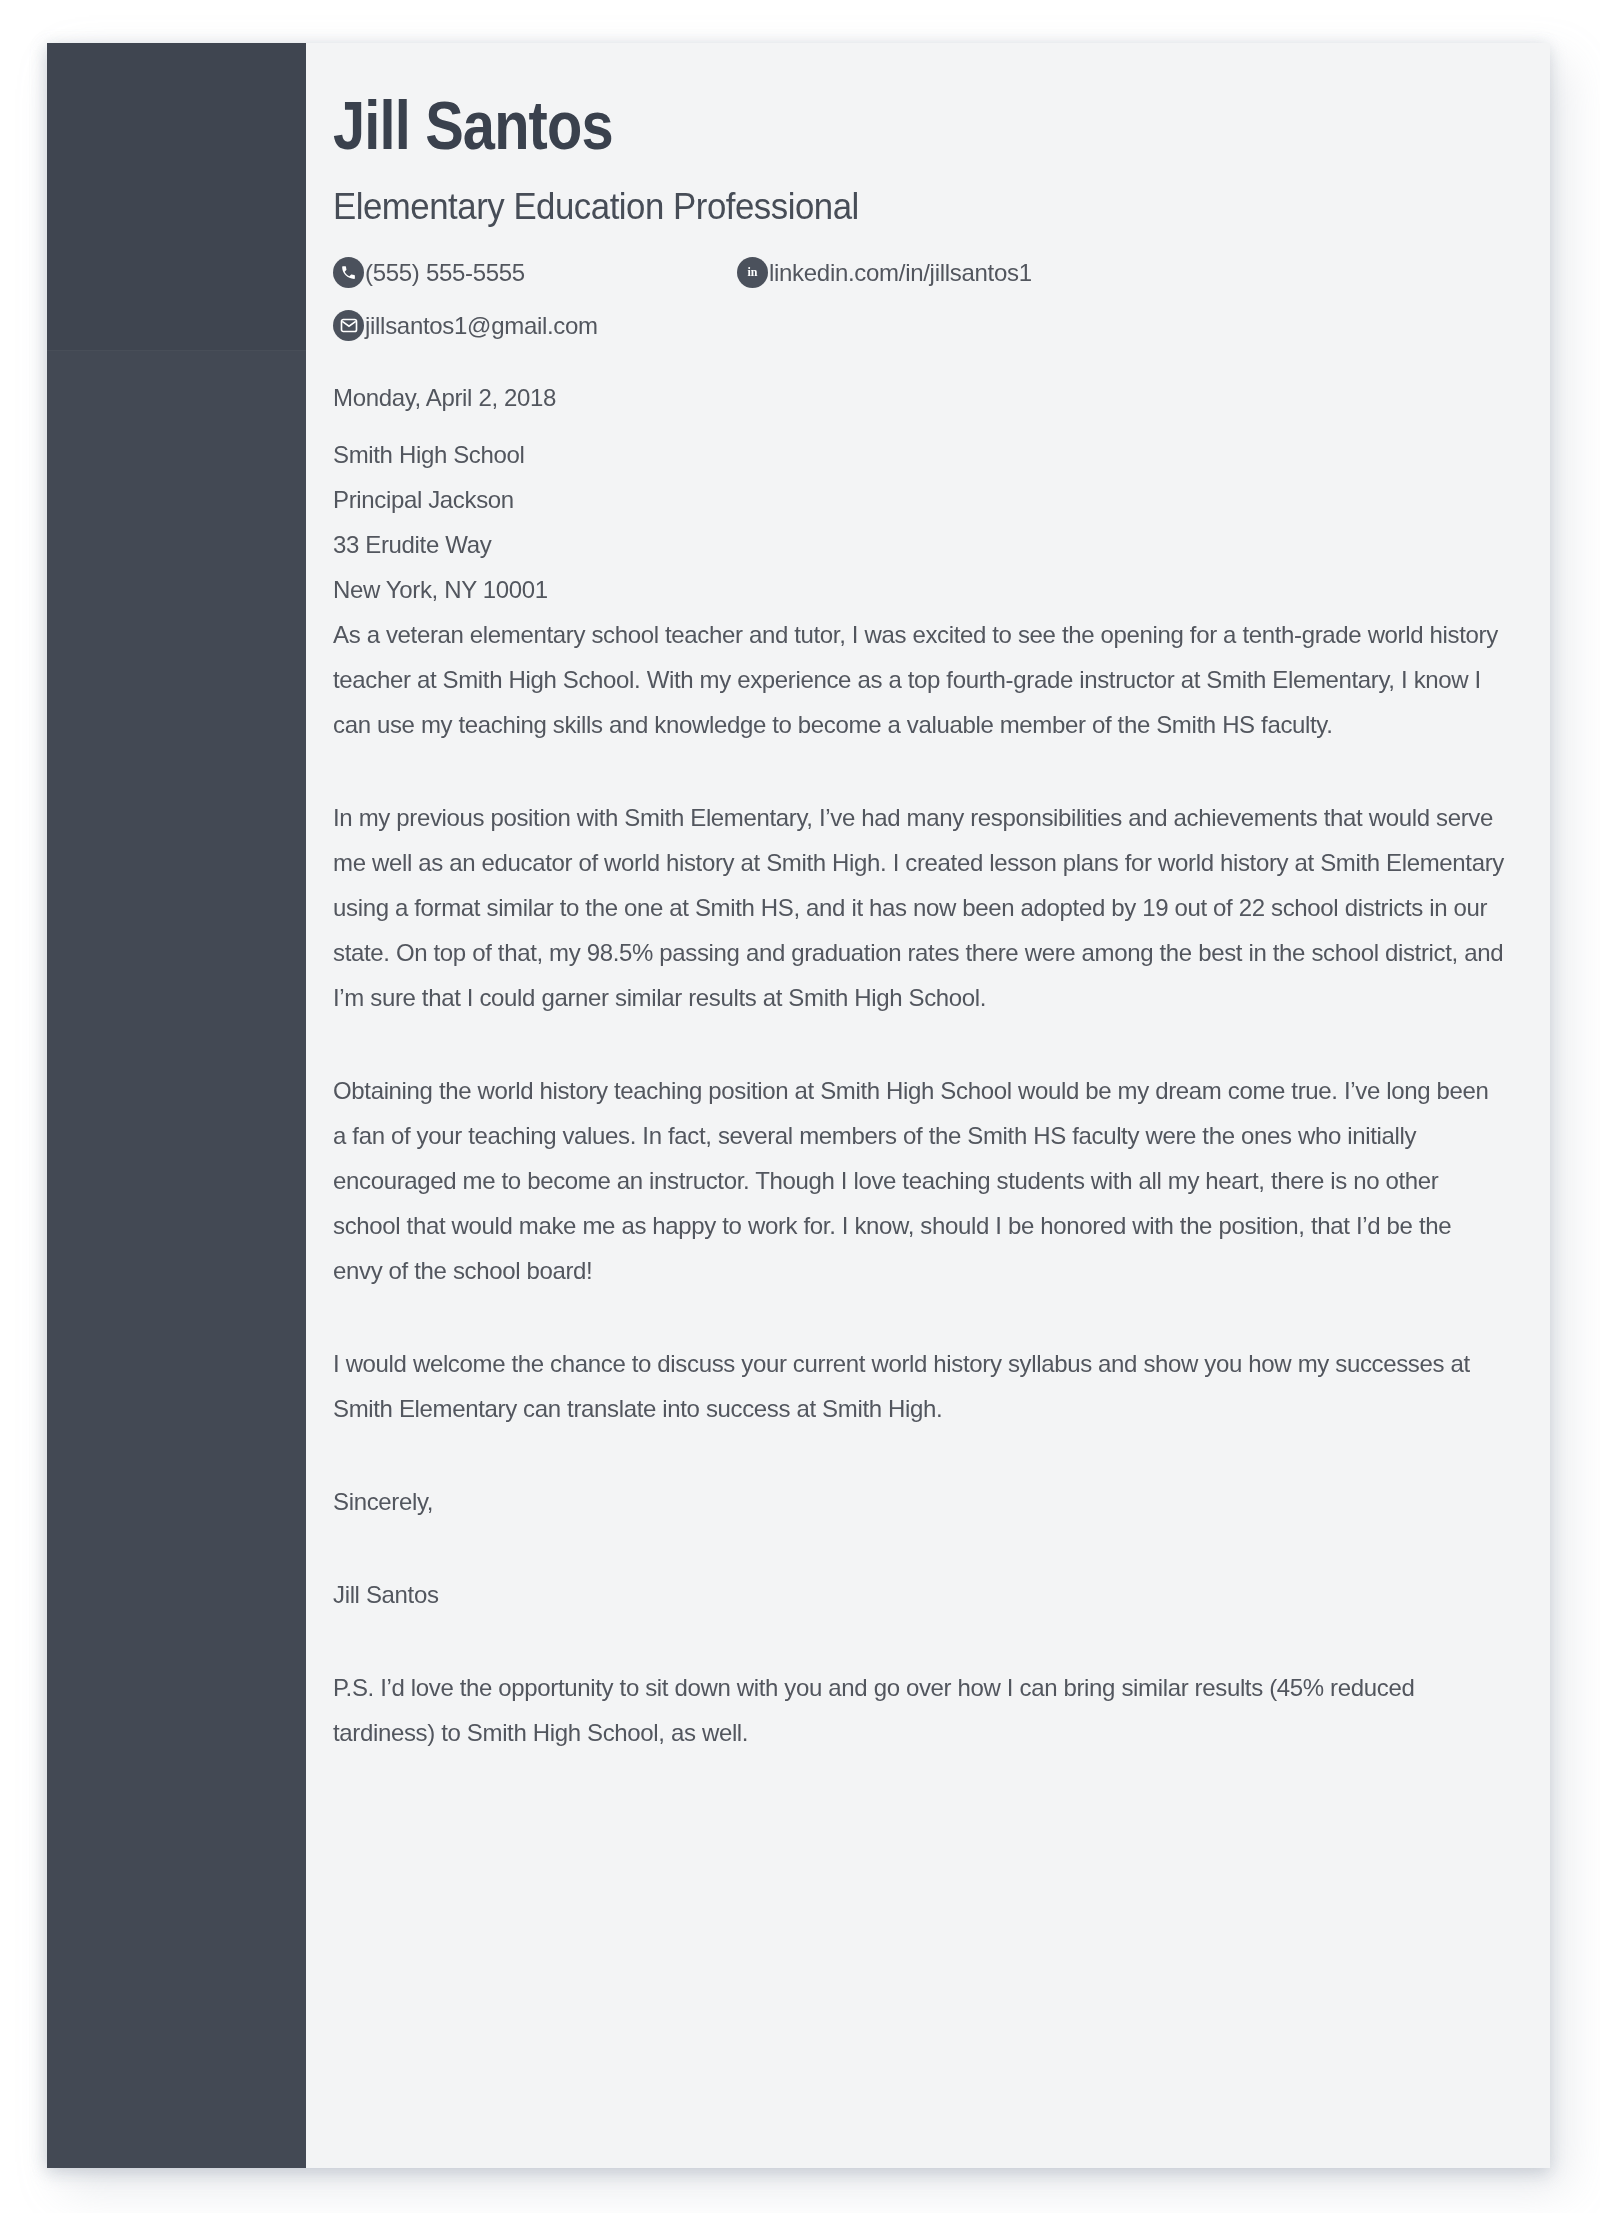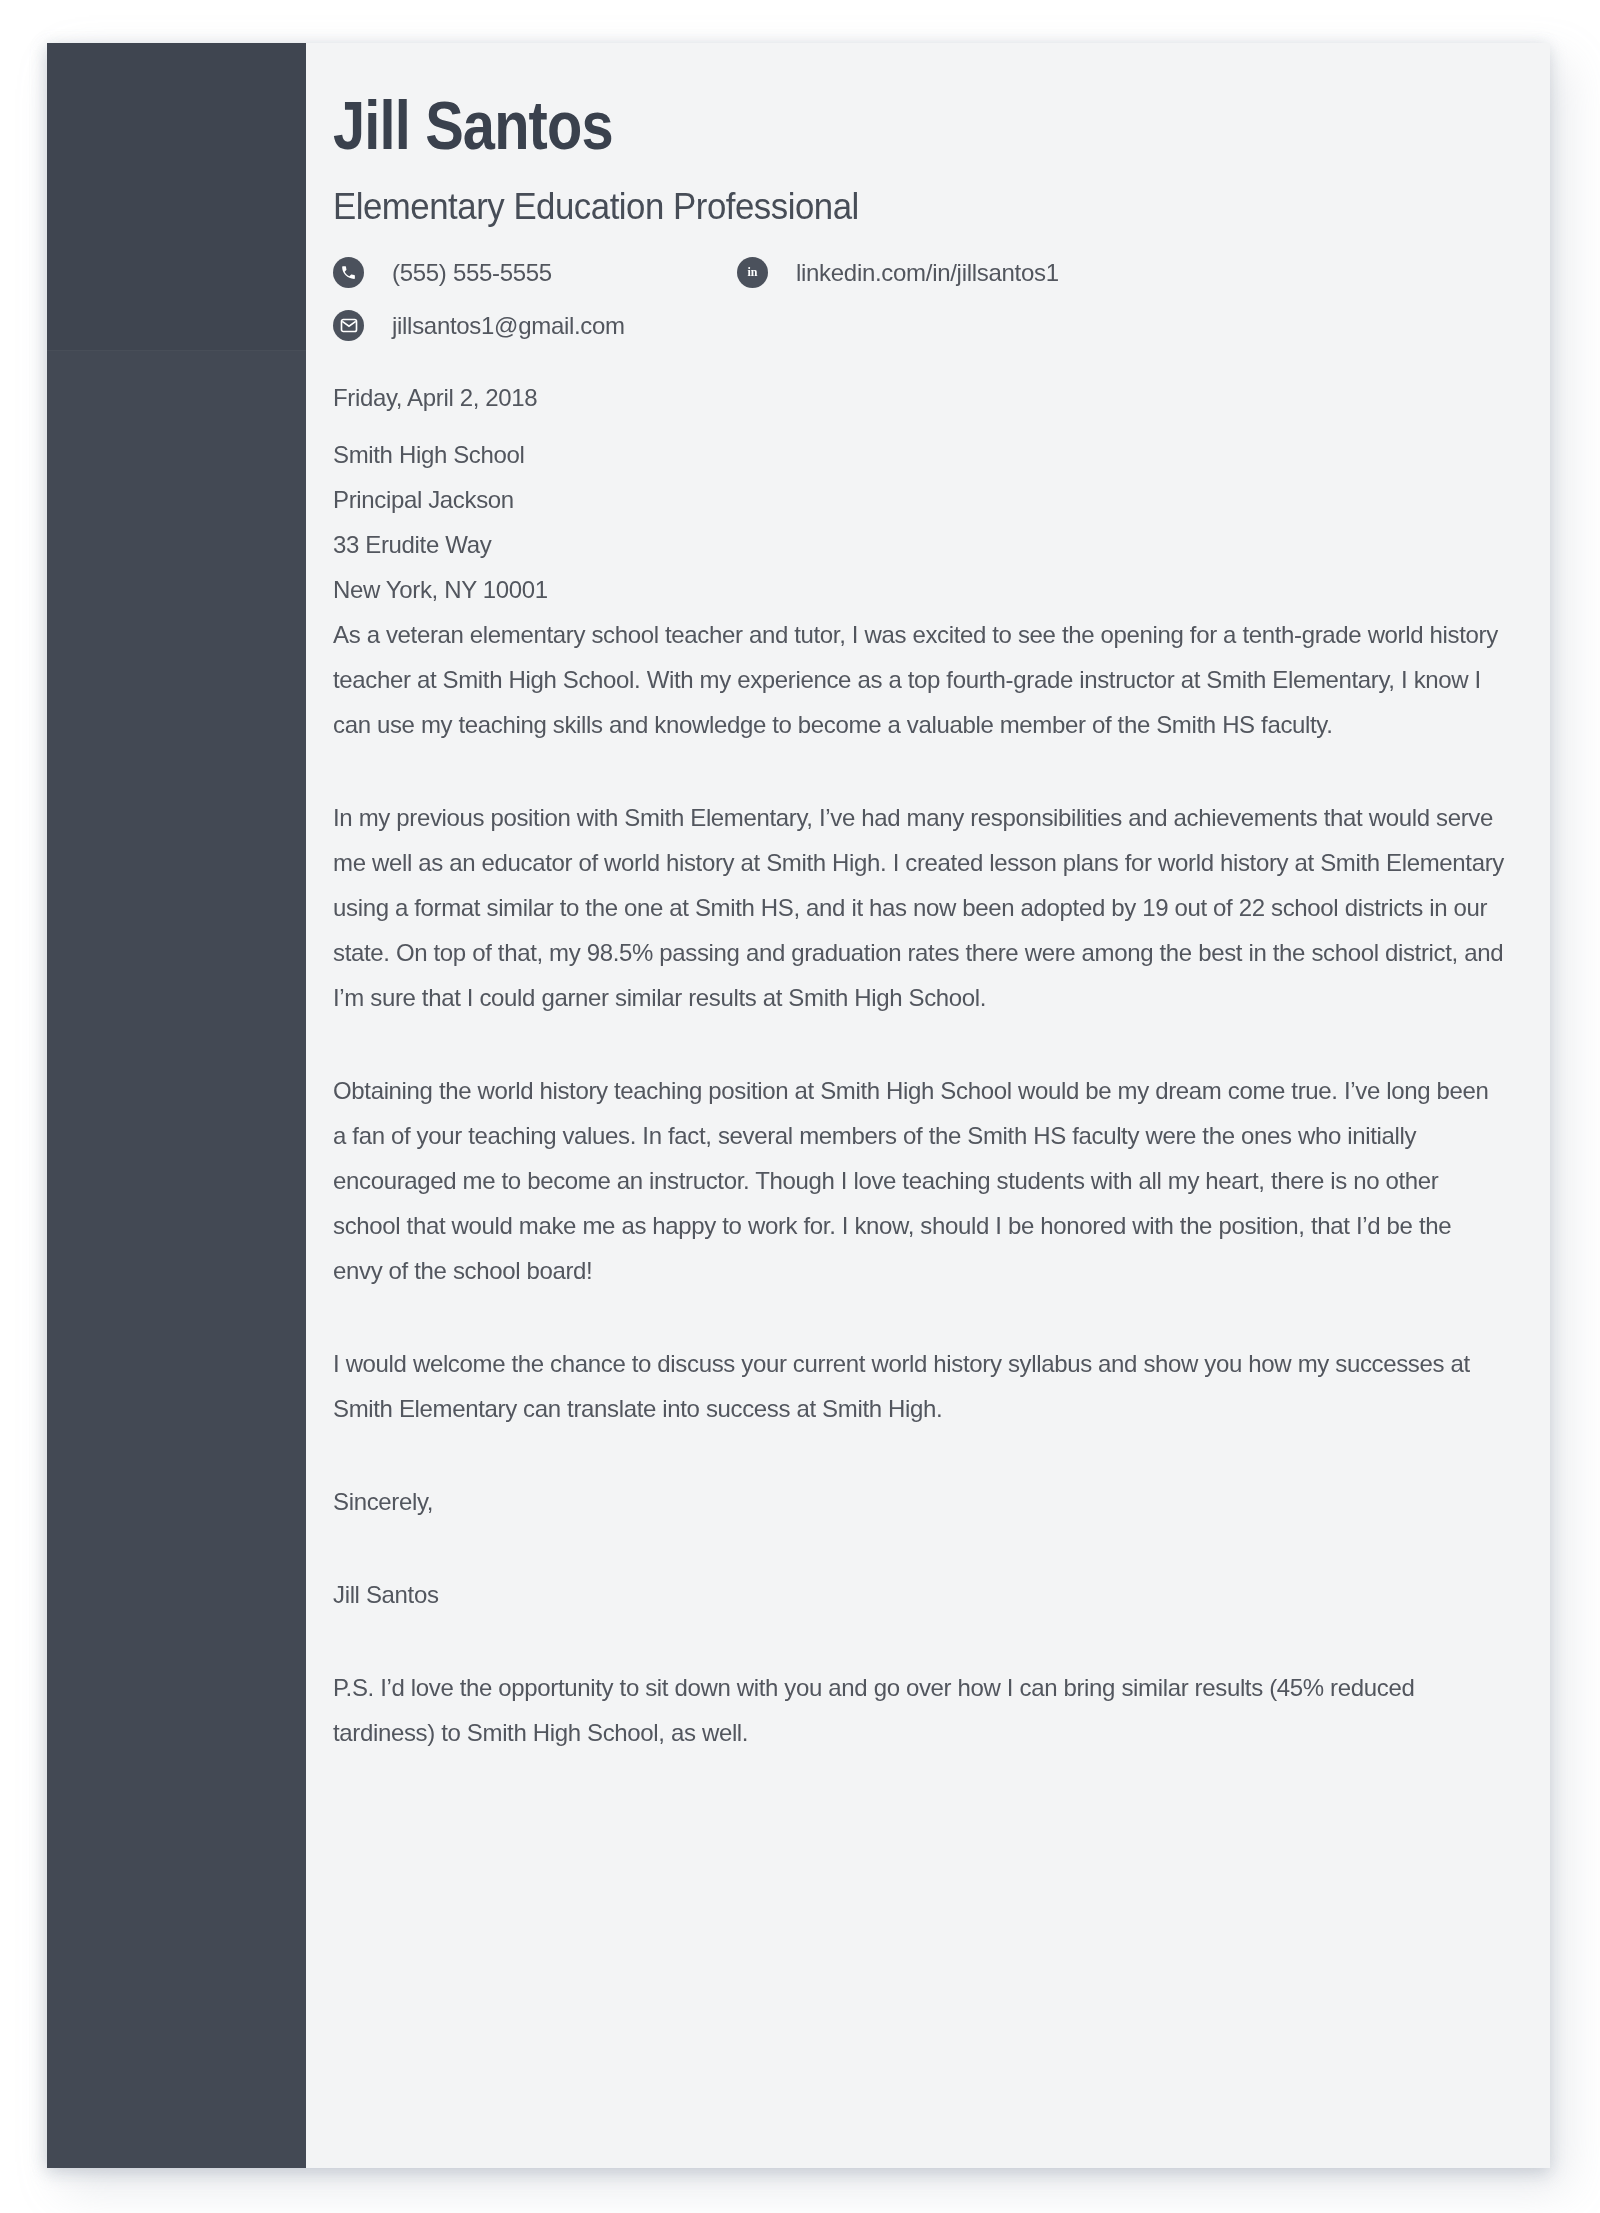--- a/index.html
+++ b/index.html
@@ -32,21 +32,21 @@
     transform:scaleX(.85); transform-origin:left center;
   }
   .subtitle {
     margin-top:26px; font-size:37px; line-height:40px; font-weight:400;
     color:#474d57; letter-spacing:-.5px; white-space:nowrap;
     transform:scaleX(.94); transform-origin:left center;
   }
   .contact-grid {
     margin-top:30px; display:grid; grid-template-columns:404px 1fr; row-gap:22px;
   }
-  .contact-item { display:flex; align-items:center; gap:28px; font-size:24px; letter-spacing:-.3px; color:#52565e; }
+  .contact-item { display:flex; align-items:center; gap:1px; font-size:24px; letter-spacing:-.3px; color:#52565e; }
   .cicon {
     width:31px; height:31px; flex:0 0 31px; border-radius:50%;
     background:#4b515c; display:flex; align-items:center; justify-content:center;
   }
   .cicon svg { display:block; }
   .in-glyph { color:#ffffff; font-weight:700; font-size:12px; line-height:1; letter-spacing:0; position:relative; top:-1px;font-family:Liberation Serif, serif; }
   .letter { font-size:24px; line-height:45px; letter-spacing:-.35px; color:#52565e; }
   .date { margin-top:34px; }
   .recipient { margin-top:12px; }
   .block { margin:0 0 48px 0; }
@@ -92,21 +92,21 @@
                 <rect x="2" y="2" width="20" height="16" rx="2.5"></rect>
                 <path d="M3 4.5l9 6.5 9-6.5"></path>
               </svg>
             </span>
             <span>jillsantos1@gmail.com</span>
           </div>
         </div>
       </header>
 
       <main class="letter">
-        <div class="date">Friday, April 2, 2018</div>
+        <div class="date">Monday, April 2, 2018</div>
 
         <div class="recipient">
           <div>Smith High School</div>
           <div>Principal Jackson</div>
           <div>33 Erudite Way</div>
           <div>New York, NY 10001</div>
         </div>
 
 
         <p>As a veteran elementary school teacher and tutor, I was excited to see the opening for a tenth-grade world history teacher at Smith High School. With my experience as a top fourth-grade instructor at Smith Elementary, I know I can use my teaching skills and knowledge to become a valuable member of the Smith HS faculty.</p>

